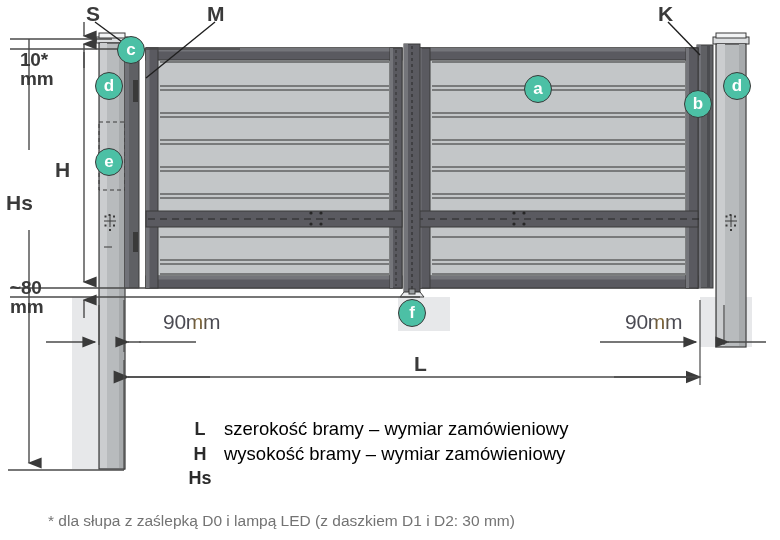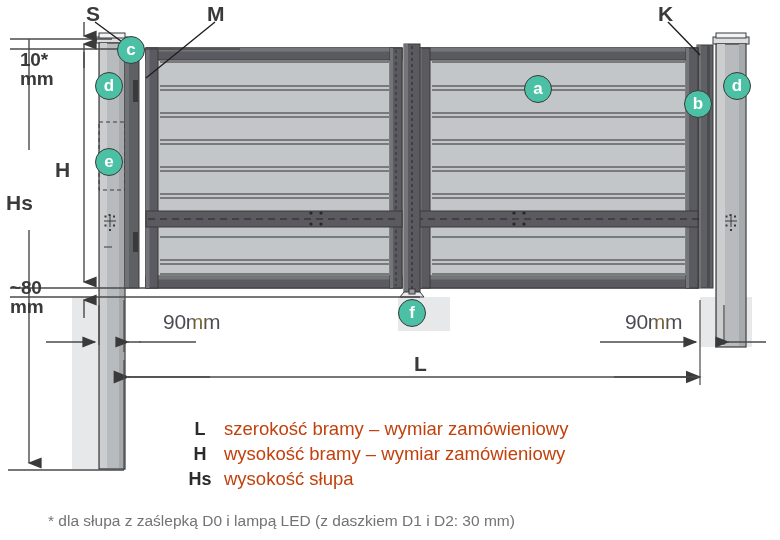--- a/index.html
+++ b/index.html
@@ -20,21 +20,21 @@
 
   .bubble{position:absolute;width:28px;height:28px;border-radius:50%;
           background:#4cc0a5;border:1.5px solid #3a3a3a;color:#ffffff;
           font-size:17px;font-weight:bold;display:flex;align-items:center;
           justify-content:center;box-sizing:border-box;font-family:"Liberation Sans",sans-serif;}
 
   .legend{position:absolute;left:176px;top:418px;width:470px;}
   .legend-row{display:flex;align-items:baseline;margin-bottom:3px;}
   .legend-key{width:48px;text-align:center;font-weight:bold;font-size:18px;color:#2b2b2b;
               font-family:"Liberation Sans",sans-serif;}
-  .legend-val{font-size:18.5px;color:#c2410c;font-family:"Liberation Sans",sans-serif;}
+  .legend-val{font-size:18.5px;color:#000000;font-family:"Liberation Sans",sans-serif;}
   .footnote{position:absolute;left:48px;top:512px;font-size:15.5px;color:#737373;}
 </style>
 </head>
 <body>
 
 <div id="stage">
 
 <svg width="780" height="540" viewBox="0 0 780 540">
   <defs>
     <marker id="arrDown" markerWidth="12" markerHeight="12" refX="5" refY="9" orient="auto">
@@ -294,19 +294,18 @@
   <div class="legend-row">
     <div class="legend-key">L</div>
     <div class="legend-val">szerokość bramy – wymiar zamówieniowy</div>
   </div>
   <div class="legend-row">
     <div class="legend-key">H</div>
     <div class="legend-val">wysokość bramy – wymiar zamówieniowy</div>
   </div>
   <div class="legend-row">
     <div class="legend-key">Hs</div>
-    <div class="legend-val">wysokość słupa</div>
   </div>
 </div>
 
 <div class="footnote">* dla słupa z zaślepką D0 i lampą LED (z daszkiem D1 i D2: 30 mm)</div>
 
 </div>
 
 </body></html>

